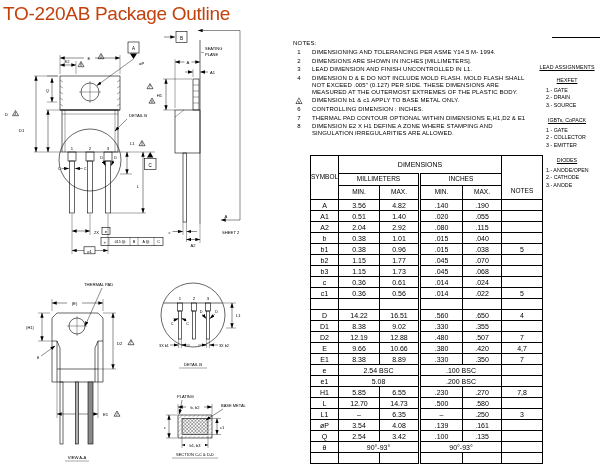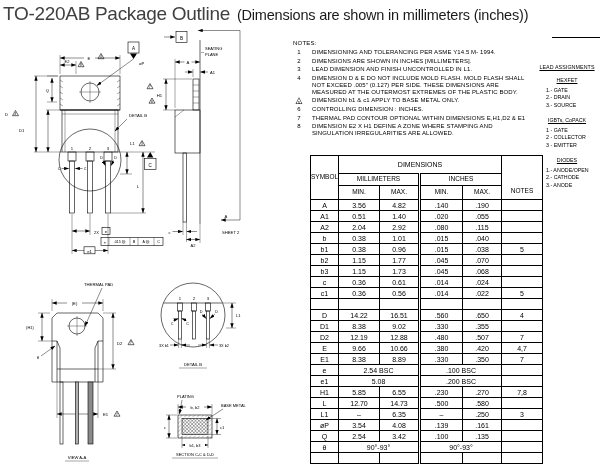--- a/index.html
+++ b/index.html
@@ -1,21 +1,21 @@
 <!DOCTYPE html>
 <html><head>
 <meta charset="utf-8">
 <style>
   html,body{margin:0;padding:0;}
   body{width:600px;height:466px;background:#fff;color:#000;
        font-family:"Liberation Sans",sans-serif;position:relative;overflow:hidden;}
   .abs{position:absolute;}
   
   #titlebar{left:3px;top:3px;display:flex;align-items:baseline;gap:7px;white-space:nowrap;}
-  .title-main{font-size:19px;letter-spacing:-0.3px;color:#404040;}
+  .title-main{font-size:19px;letter-spacing:-0.3px;color:#c2410c;}
   .title-sub{font-size:14.5px;letter-spacing:-0.2px;color:#1a1a1a;}
   
   #notes{left:293px;top:40px;width:246px;}
   .notes-head{font-size:6px;margin-bottom:3px;letter-spacing:.2px;}
   .note-row{display:flex;gap:7px;margin-bottom:1.5px;}
   .note-num{flex:none;width:12px;text-align:center;font-size:6px;position:relative;}
   .note-num.tri{font-size:4.2px;padding-top:2.5px;}
   .note-num.tri::before{content:"\25B3";position:absolute;left:50%;top:-1px;
       transform:translateX(-50%);font-size:9px;line-height:8px;}
   .note-text{font-size:6px;line-height:7px;letter-spacing:.1px;width:214px;}
@@ -54,21 +54,20 @@
   #drawing .te{text-anchor:end;}
   #drawing .f4{font-size:4px;} #drawing .f38{font-size:3.8px;}
   #drawing .f36{font-size:3.6px;} #drawing .f32{font-size:3.2px;}
   #drawing .f42{font-size:4.2px;}
 </style>
 </head>
 <body>
 
 <div class="abs" id="titlebar">
   <span class="title-main">TO-220AB Package Outline</span>
-  <span class="title-sub">(Dimensions are shown in millimeters (inches))</span>
 </div>
 
 <div class="abs" id="frame-tick"></div>
 
 <div class="abs" id="notes">
   <div class="notes-head">NOTES:</div>
   <div>
       <div class="note-row">
         <span class="note-num">1</span>
         <span class="note-text">DIMENSIONING AND TOLERANCING PER ASME Y14.5 M- 1994.</span>

